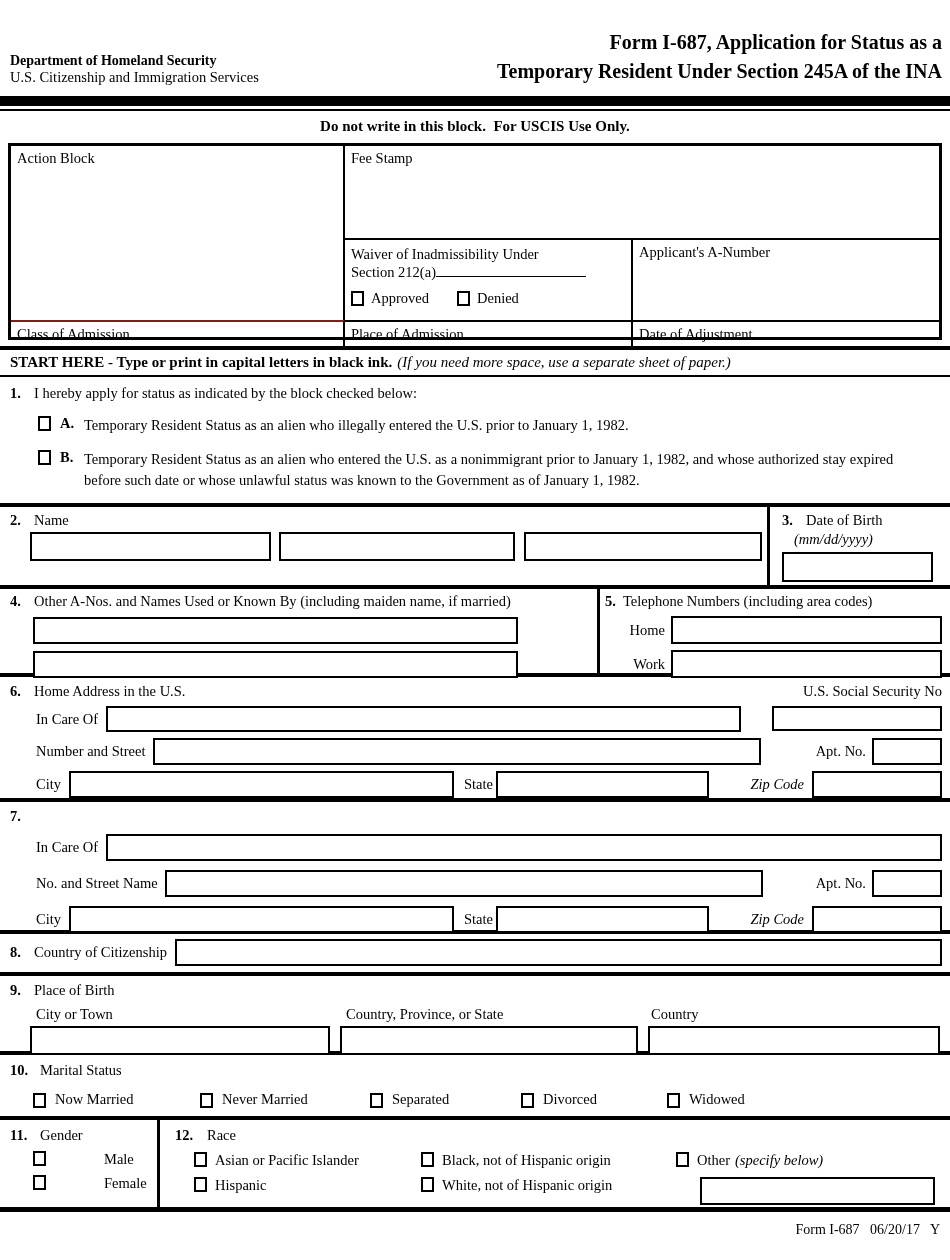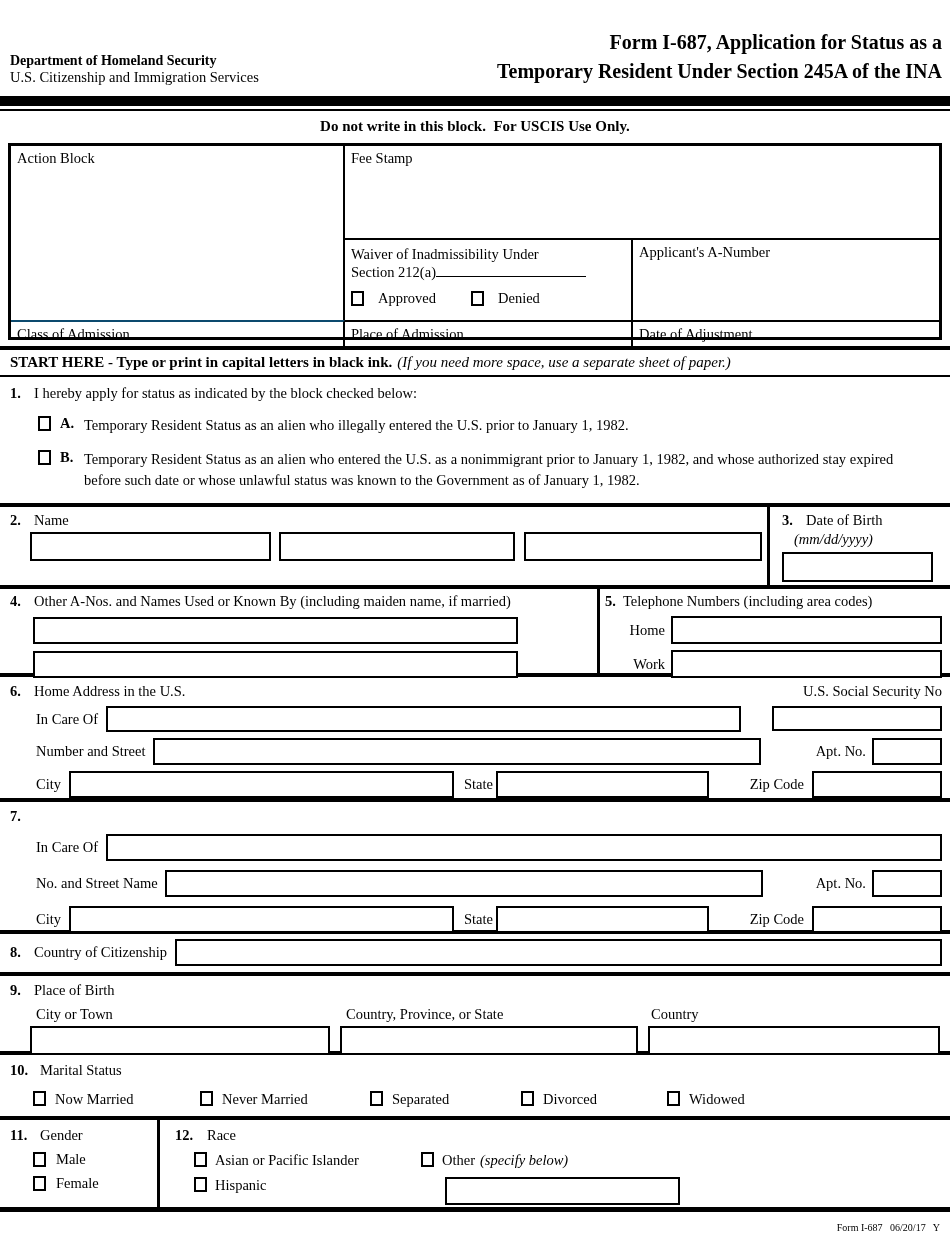--- a/index.html
+++ b/index.html
@@ -32,21 +32,21 @@
   .uscis-table {
     margin:0 8px; border:3px solid #000; height:197px;
     display:grid; grid-template-columns:334px 288px 1fr;
     grid-template-rows:94px 80px 1fr;
   }
   .cell { padding:4px 6px; font-size:14.5px; }
   .c-action { grid-row:1/3; grid-column:1; border-right:2px solid #000; }
   .c-fee    { grid-row:1; grid-column:2/4; border-bottom:2px solid #000; }
   .c-waiver { grid-row:2; grid-column:2; border-right:2px solid #000; padding-top:6px; }
   .c-anum   { grid-row:2; grid-column:3; }
-  .c-class  { grid-row:3; grid-column:1; border-top:2px solid #0c4a6e; border-right:2px solid #000; }
+  .c-class  { grid-row:3; grid-column:1; border-top:2px solid #7f1d1d; border-right:2px solid #000; }
   .c-place  { grid-row:3; grid-column:2; border-top:2px solid #000; border-right:2px solid #000; }
   .c-date   { grid-row:3; grid-column:3; border-top:2px solid #000; }
   .blank-line { display:inline-block; width:150px; border-bottom:1.5px solid #000; height:14px; }
 
   
   .cb { display:inline-block; width:13px; height:15px; border:2px solid #000;
         background:#fff; flex:0 0 auto; }
 
   
   .box { border:2px solid #000; background:#fff; }
@@ -97,21 +97,21 @@
   .addr-row { display:flex; align-items:center; margin-top:6px; }
   .ml28 { margin-left:28px; }
   .b-ico6 { width:635px; height:26px; margin-left:8px; }
   .b-ssn { width:170px; height:25px; margin-left:auto; align-self:flex-start; }
   .b-street6 { width:608px; height:27px; margin-left:7px; }
   .apt-lbl { margin-left:auto; }
   .b-apt { width:70px; height:27px; margin-left:6px; }
   .b-city { width:385px; height:27px; margin-left:8px; }
   .st-lbl { margin-left:10px; }
   .b-state { width:213px; height:27px; margin-left:3px; }
-  .zip-lbl { margin-left:auto; }
+  .zip-lbl { margin-left:auto;font-style:italic; }
   .b-zip { width:130px; height:27px; margin-left:8px; }
   .b-ico7 { flex:1; height:27px; margin-left:8px; }
   .b-street7 { width:598px; height:27px; margin-left:7px; }
 
   
   .sec8 { display:flex; align-items:center; padding:5px 0 6px; }
   .b-citz { flex:1; height:27px; margin-left:8px; }
 
   
   .sec9 { padding-top:6px; }
@@ -119,39 +119,39 @@
   .lblrow9 .w1 { width:310px; } .lblrow9 .w2 { width:305px; }
   .boxrow9 { display:flex; margin-left:22px; margin-top:3px; }
   .boxrow9 .box { height:29px; }
   .b-pob1 { width:300px; margin-right:10px; }
   .b-pob2 { width:298px; margin-right:10px; }
   .b-pob3 { width:292px; }
 
   
   .sec10 { padding-top:7px; height:61px; }
   .mar-row { display:flex; margin-left:25px; margin-top:12px; }
-  .mar-opt { display:flex; align-items:flex-start; }
+  .mar-opt { display:flex; align-items:flex-end; }
   .mar-opt .cb { margin-right:9px; }
   .mw1 { width:167px; } .mw2 { width:170px; } .mw3 { width:151px; } .mw4 { width:146px; }
 
   
   .sec1112 { display:flex; height:87px; }
   .gender-col { width:152px; border-right:3px solid #000; padding-top:7px; }
-  .g-opt { display:flex; align-items:center; margin-left:25px; margin-top:7px; }
+  .g-opt { display:flex; margin-left:25px; margin-top:7px;gap:48px; }
   .g-opt .cb { margin-right:10px; }
   .race-col { flex:1; padding:7px 0 0 15px; }
   .race-grid { display:flex; margin-top:8px; }
   .race-c1 { width:227px; margin-left:19px; }
   .race-c2 { width:255px; }
   .race-c3 { flex:1; }
   .r-opt { display:flex; align-items:flex-start; margin-bottom:8px; }
   .r-opt .cb { margin-right:8px; }
   .b-other { width:235px; height:28px; margin-left:24px; margin-top:2px; }
 
-  .footer { text-align:right; padding:10px 10px 0 0; font-size:10px; white-space:pre; }
+  .footer { text-align:right; padding:10px 10px 0 0; font-size:14px; white-space:pre; }
 </style>
 </head>
 <body>
 
 <div class="page">
 
   <div class="hdr">
     <div>
       <div class="agency-name">Department of Homeland Security</div>
       <div class="agency-sub">U.S. Citizenship and Immigration Services</div>
@@ -173,21 +173,21 @@
       <span>Action Block</span>
     </div>
     <div class="cell c-fee">
       <span>Fee Stamp</span>
     </div>
     <div class="cell c-waiver">
       <div>Waiver of Inadmissibility Under</div>
       <div>
         <span>Section 212(a)</span><span class="blank-line"></span>
       </div>
-      <div class="row" style="margin-top:9px;gap:7px;">
+      <div class="row" style="margin-top:9px;">
         <span class="cb"></span>
         <span style="margin-left:7px;">Approved</span>
         <span class="cb" style="margin-left:28px;"></span>
         <span style="margin-left:7px;">Denied</span>
       </div>
     </div>
     <div class="cell c-anum">
       <span>Applicant's A-Number</span>
     </div>
     <div class="cell c-class">
@@ -418,20 +418,30 @@
         <div class="race-c1">
           <div class="r-opt">
             <span class="cb"></span>
             <span>Asian or Pacific Islander</span>
           </div>
           <div class="r-opt">
             <span class="cb"></span>
             <span>Hispanic</span>
           </div>
         </div>
+        <div class="race-c2">
+          <div class="r-opt">
+            <span class="cb"></span>
+            <span>Black, not of Hispanic origin</span>
+          </div>
+          <div class="r-opt">
+            <span class="cb"></span>
+            <span>White, not of Hispanic origin</span>
+          </div>
+        </div>
         <div class="race-c3">
           <div class="r-opt">
             <span class="cb"></span>
             <span>Other</span>
             <i class="it" style="margin-left:5px;">(specify below)</i>
           </div>
           <div class="box b-other"></div>
         </div>
       </div>
     </div>

